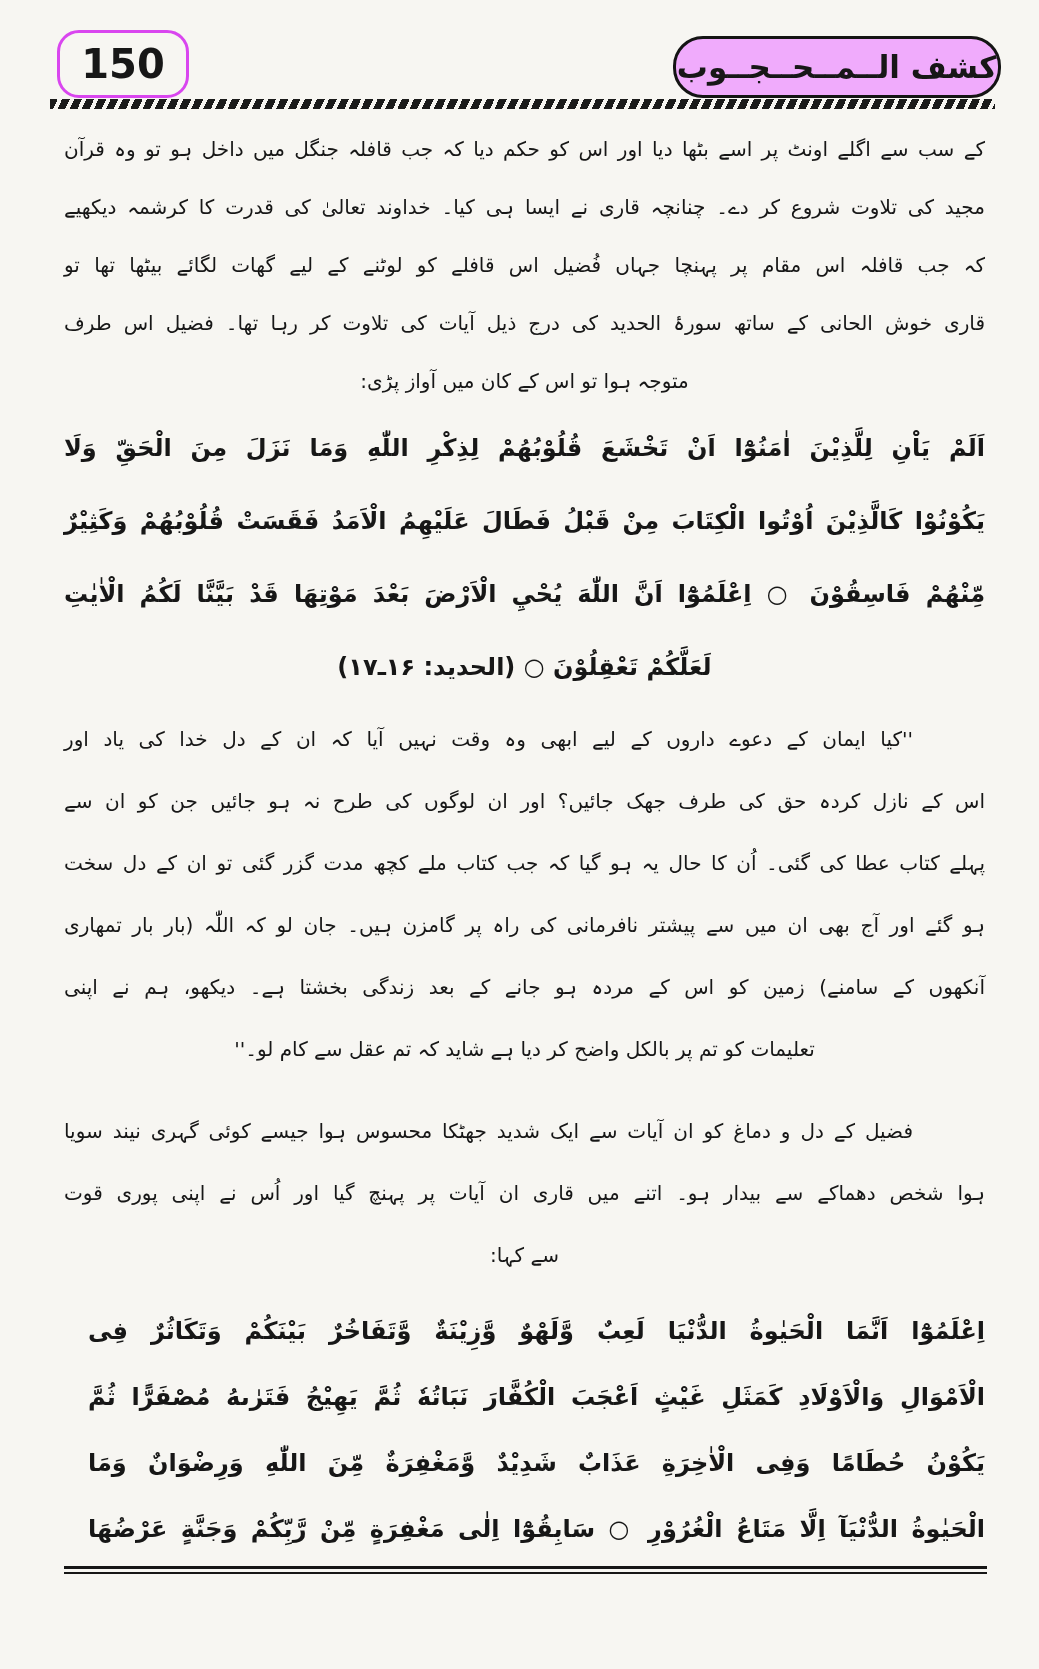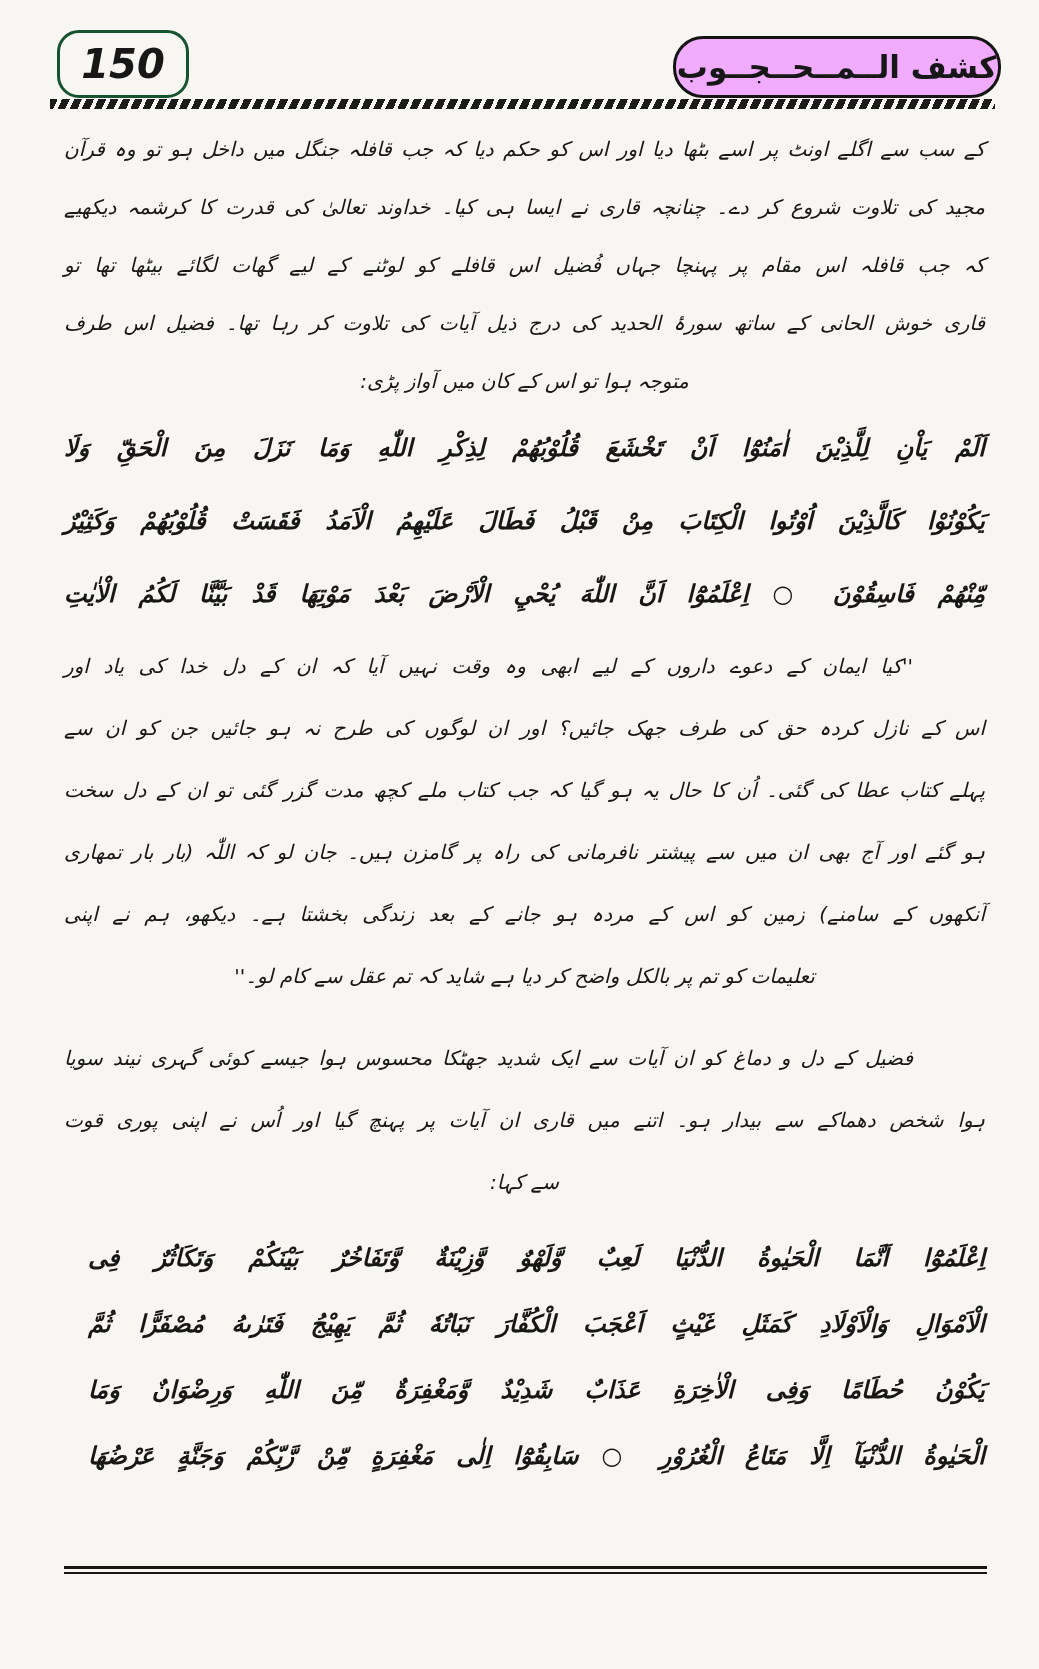--- a/index.html
+++ b/index.html
@@ -8,43 +8,42 @@
     width:1039px;height:1669px;
     background:#f7f6f2;
     font-family:"DejaVu Sans", sans-serif;
     color:#171717;
     overflow:hidden;
     direction:rtl;
   }
   
   .pagenum{
     position:absolute;left:57px;top:30px;width:126px;height:62px;
-    border:3px solid #14532d;border-radius:22px;
+    border:3px solid #d946ef;border-radius:22px;
     display:flex;align-items:center;justify-content:center;
-    font-size:40px;font-style:italic;font-weight:600;
+    font-size:40px;font-weight:600;
     direction:ltr;
     background:#f7f6f2;
   }
   .titlebox{
     position:absolute;right:38px;top:36px;width:322px;height:56px;
     border:3px solid #141414;border-radius:30px;
     display:flex;align-items:center;justify-content:center;
     font-size:31px;font-weight:bold;
     overflow:hidden;
     background:#f0abfc;
   }
   .divider{
     position:absolute;top:99px;left:50px;right:44px;height:10px;
     background:repeating-linear-gradient(115deg,#1b1b1b 0 7px,#f7f6f2 7px 11px);
   }
   
   .content{
     position:absolute;top:120px;left:64px;right:54px;
     direction:rtl;
-    font-style:italic;
   }
   .block{margin:0;}
   .block.urdu{font-size:20px;}
   .block.arabic{font-size:24px;font-weight:bold;}
   .line{height:58px;line-height:58px;}
   .block.arabic .line{height:73px;line-height:73px;}
   .content .block:nth-child(2){margin-top:2px;margin-bottom:4px;}
   .content .block:nth-child(3) .line,
   .content .block:nth-child(4) .line{height:62px;line-height:62px;}
   .content .block:nth-child(4){margin-top:20px;}
@@ -80,20 +79,21 @@
         <div class="line jline">کے سب سے اگلے اونٹ پر اسے بٹھا دیا اور اس کو حکم دیا کہ جب قافلہ جنگل میں داخل ہو تو وہ قرآن</div>
         <div class="line jline">مجید کی تلاوت شروع کر دے۔ چنانچہ قاری نے ایسا ہی کیا۔ خداوند تعالیٰ کی قدرت کا کرشمہ دیکھیے</div>
         <div class="line jline">کہ جب قافلہ اس مقام پر پہنچا جہاں فُضیل اس قافلے کو لوٹنے کے لیے گھات لگائے بیٹھا تھا تو</div>
         <div class="line jline">قاری خوش الحانی کے ساتھ سورۂ الحدید کی درج ذیل آیات کی تلاوت کر رہا تھا۔ فضیل اس طرف</div>
         <div class="line rline">متوجہ ہوا تو اس کے کان میں آواز پڑی:</div>
       </div>
       <div class="block arabic">
         <div class="line jline">اَلَمْ يَاْنِ لِلَّذِيْنَ اٰمَنُوْٓا اَنْ تَخْشَعَ قُلُوْبُهُمْ لِذِكْرِ اللّٰهِ وَمَا نَزَلَ مِنَ الْحَقِّ وَلَا</div>
         <div class="line jline">يَكُوْنُوْا كَالَّذِيْنَ اُوْتُوا الْكِتَابَ مِنْ قَبْلُ فَطَالَ عَلَيْهِمُ الْاَمَدُ فَقَسَتْ قُلُوْبُهُمْ وَكَثِيْرٌ</div>
         <div class="line jline">مِّنْهُمْ فَاسِقُوْنَ ○ اِعْلَمُوْٓا اَنَّ اللّٰهَ يُحْيِ الْاَرْضَ بَعْدَ مَوْتِهَا قَدْ بَيَّنَّا لَكُمُ الْاٰيٰتِ</div>
+        <div class="line rline">لَعَلَّكُمْ تَعْقِلُوْنَ ○ (الحدید: ۱۶ـ۱۷)</div>
       </div>
       <div class="block urdu">
         <div class="line jline indent">''کیا ایمان کے دعوے داروں کے لیے ابھی وہ وقت نہیں آیا کہ ان کے دل خدا کی یاد اور</div>
         <div class="line jline">اس کے نازل کردہ حق کی طرف جھک جائیں؟ اور ان لوگوں کی طرح نہ ہو جائیں جن کو ان سے</div>
         <div class="line jline">پہلے کتاب عطا کی گئی۔ اُن کا حال یہ ہو گیا کہ جب کتاب ملے کچھ مدت گزر گئی تو ان کے دل سخت</div>
         <div class="line jline">ہو گئے اور آج بھی ان میں سے پیشتر نافرمانی کی راہ پر گامزن ہیں۔ جان لو کہ اللّٰہ (بار بار تمھاری</div>
         <div class="line jline">آنکھوں کے سامنے) زمین کو اس کے مردہ ہو جانے کے بعد زندگی بخشتا ہے۔ دیکھو، ہم نے اپنی</div>
         <div class="line rline">تعلیمات کو تم پر بالکل واضح کر دیا ہے شاید کہ تم عقل سے کام لو۔''</div>
       </div>
       <div class="block urdu">

